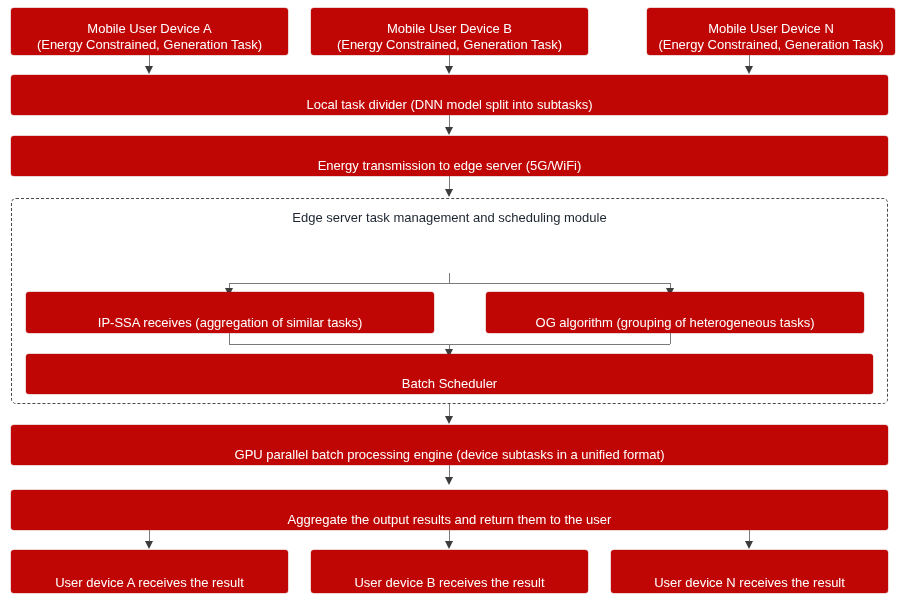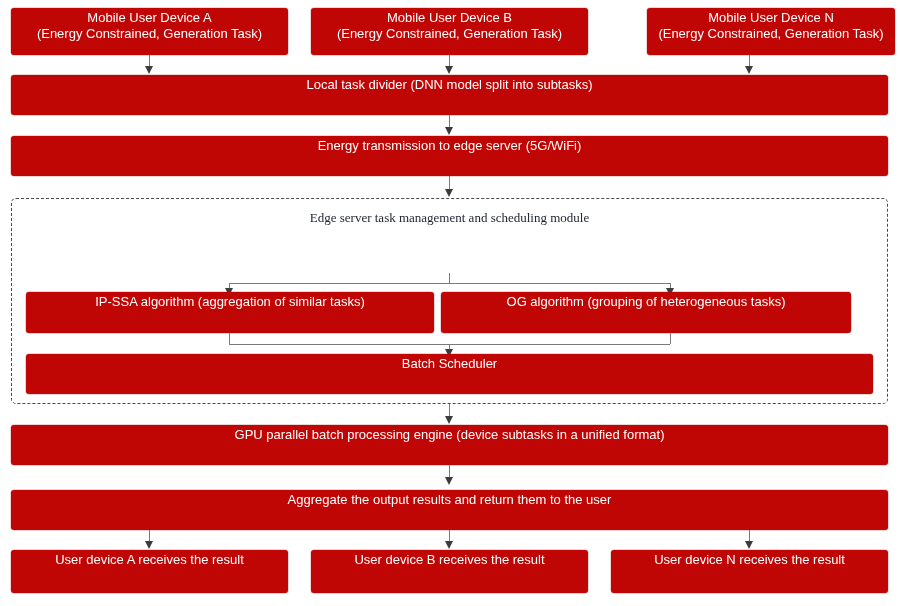--- a/index.html
+++ b/index.html
@@ -20,21 +20,21 @@
     background: #ffffff;
   }
   .node {
     position: absolute;
     background: #C00505;
     border-radius: 3px;
     color: #ffffff;
     font-size: 13px;
     line-height: 16px;
     display: flex;
-    align-items: flex-start;
+    align-items: flex-end;
     justify-content: center;
     text-align: center;
     box-sizing: border-box;
     padding: 2px 6px;
     box-shadow: 0 0 0 0.5px rgba(150,10,10,0.35);
   }
   .node .l1, .node .l2 {
     display: block;
     white-space: nowrap;
   }
@@ -116,35 +116,35 @@
 
   <div class="node" style="left:11px; top:136px; width:877px; height:40px;">
     <span>Energy transmission to edge server (5G/WiFi)</span>
   </div>
 
   <div class="vline" style="left:449px; top:176px; height:15px;"></div>
   <div class="arrowhead" style="left:445px; top:189px;"></div>
 
   <div class="group-box" style="left:11px; top:198px; width:877px; height:206px;"></div>
 
-  <div class="group-label" style="left:11px; top:210px; width:877px;font-family:Liberation Serif, serif;">Edge server task management and scheduling module</div>
+  <div class="group-label" style="left:11px; top:210px; width:877px;">Edge server task management and scheduling module</div>
 
 
   <div class="vline" style="left:449px; top:273px; height:10px;"></div>
   <div class="hline" style="left:229px; top:283px; width:441px;"></div>
   <div class="vline" style="left:229px; top:283px; height:7px;"></div>
   <div class="arrowhead" style="left:225px; top:288px;"></div>
   <div class="vline" style="left:670px; top:283px; height:7px;"></div>
   <div class="arrowhead" style="left:666px; top:288px;"></div>
 
   <div class="node" style="left:26px; top:292px; width:408px; height:41px;">
-    <span>IP-SSA algorithm (aggregation of similar tasks)</span>
+    <span>IP-SSA receives (aggregation of similar tasks)</span>
   </div>
 
-  <div class="node" style="left:441px; top:292px; width:410px; height:41px;">
+  <div class="node" style="left:486px; top:292px; width:378px; height:41px;">
     <span>OG algorithm (grouping of heterogeneous tasks)</span>
   </div>
 
   <div class="vline" style="left:229px; top:333px; height:11px;"></div>
   <div class="vline" style="left:670px; top:333px; height:11px;"></div>
   <div class="hline" style="left:229px; top:344px; width:441px;"></div>
   <div class="vline" style="left:449px; top:344px; height:7px;"></div>
   <div class="arrowhead" style="left:445px; top:349px;"></div>
 
   <div class="node" style="left:26px; top:354px; width:847px; height:40px;">

